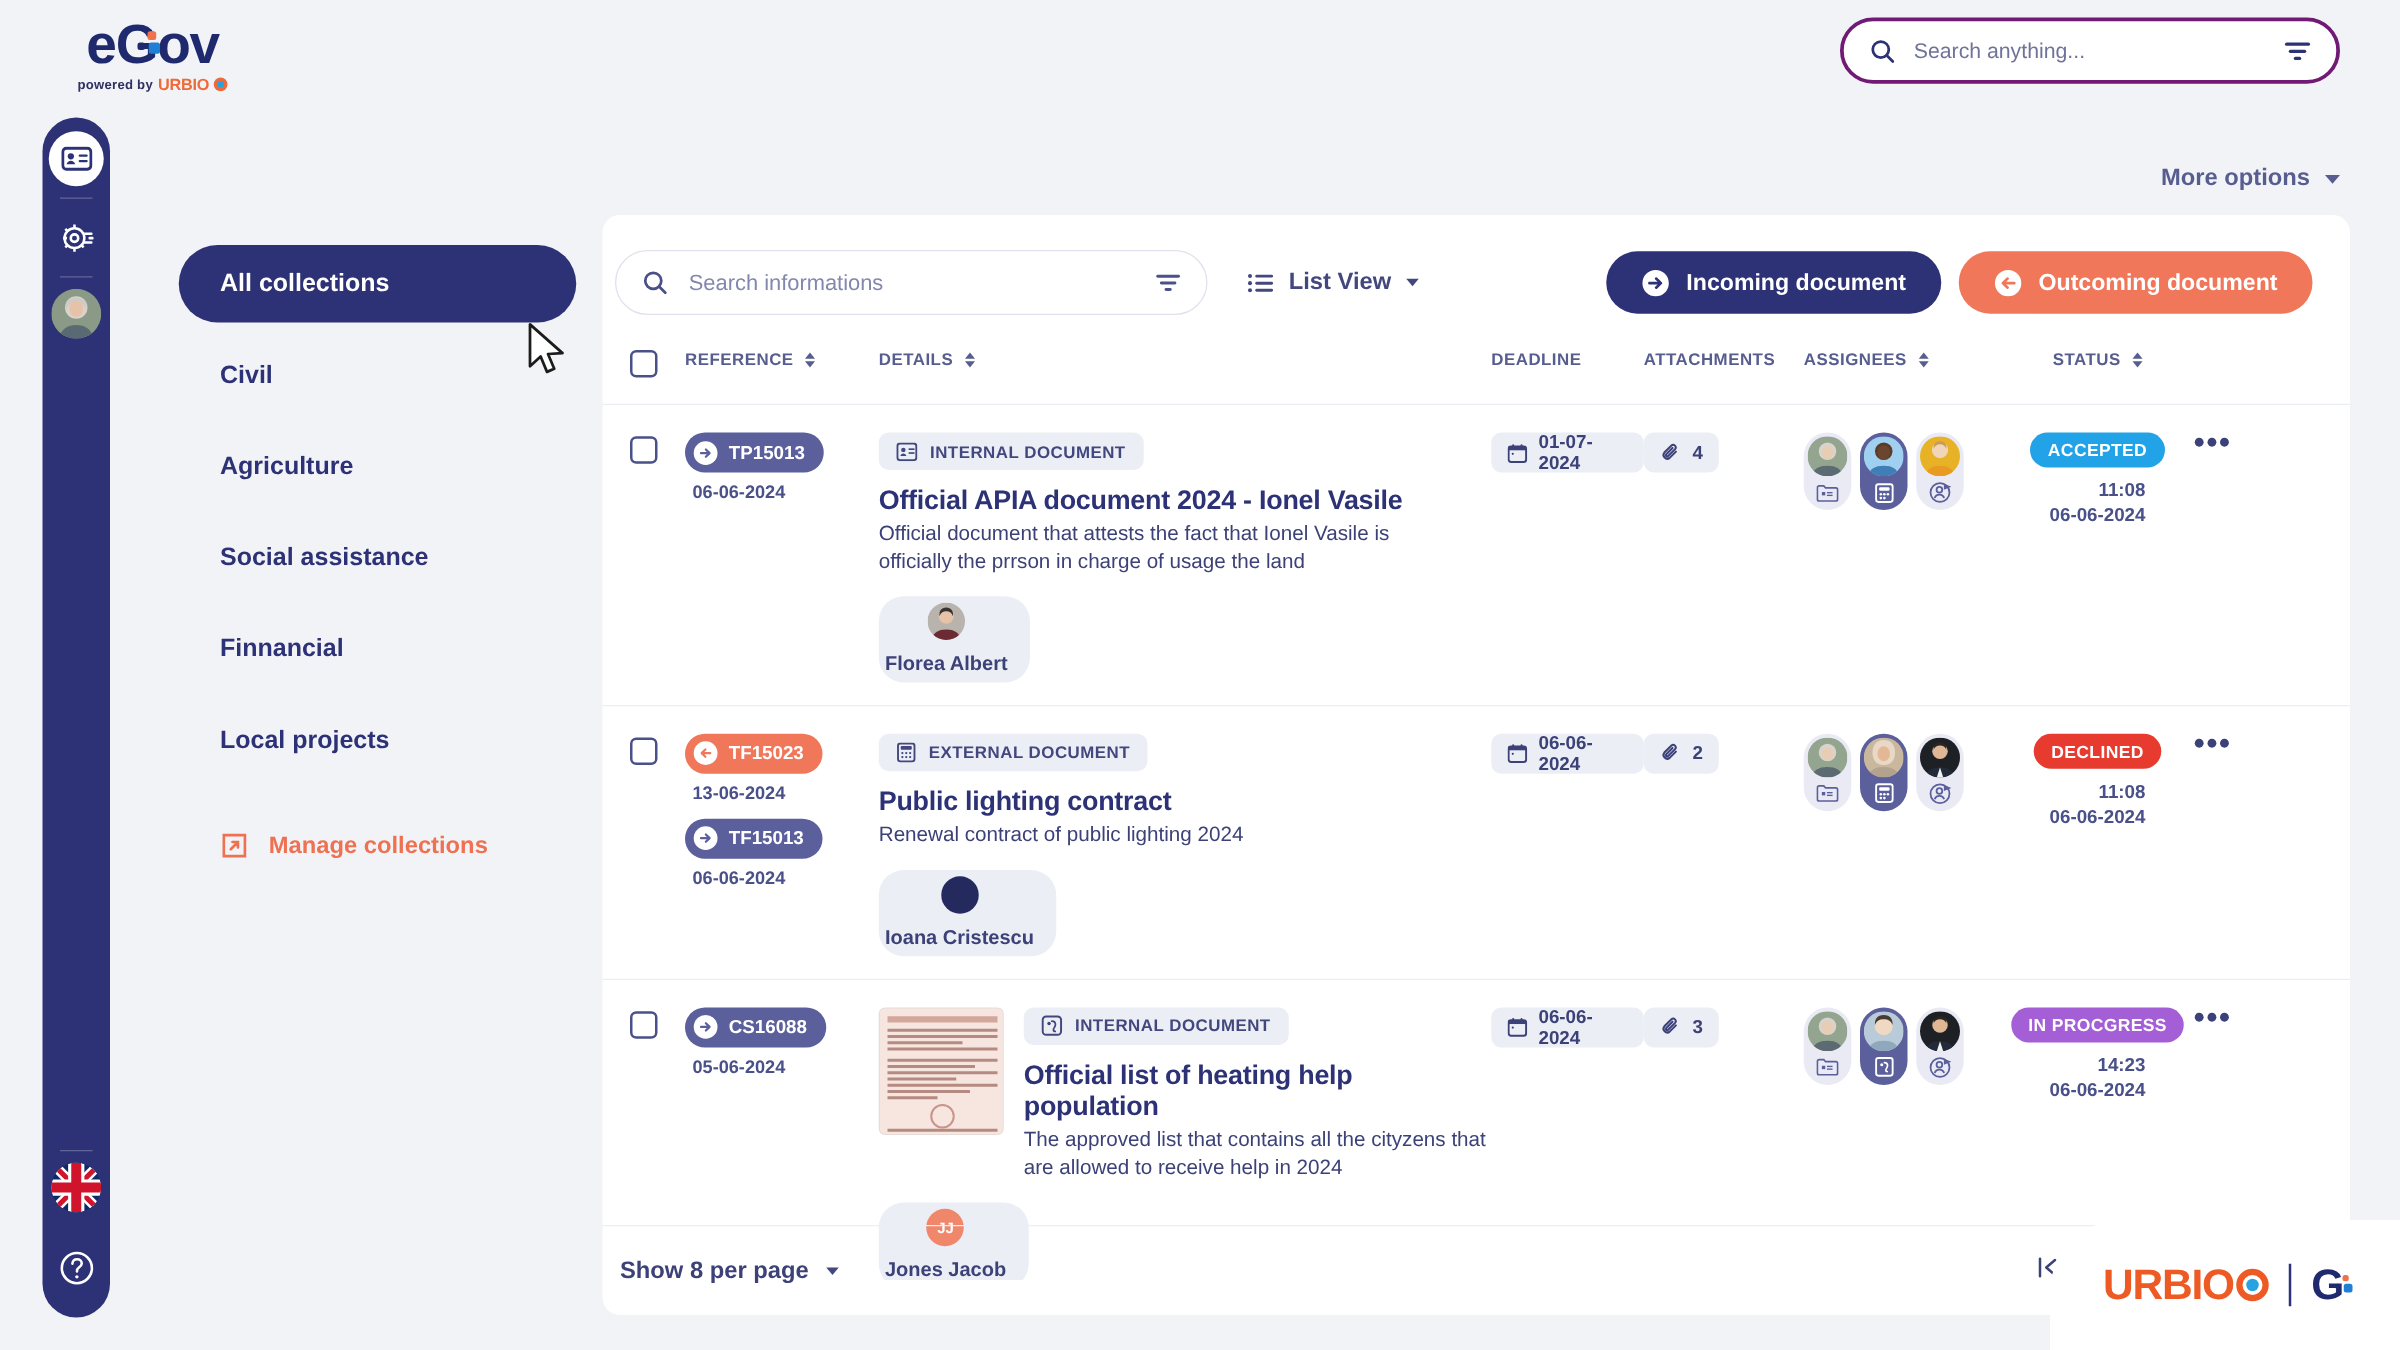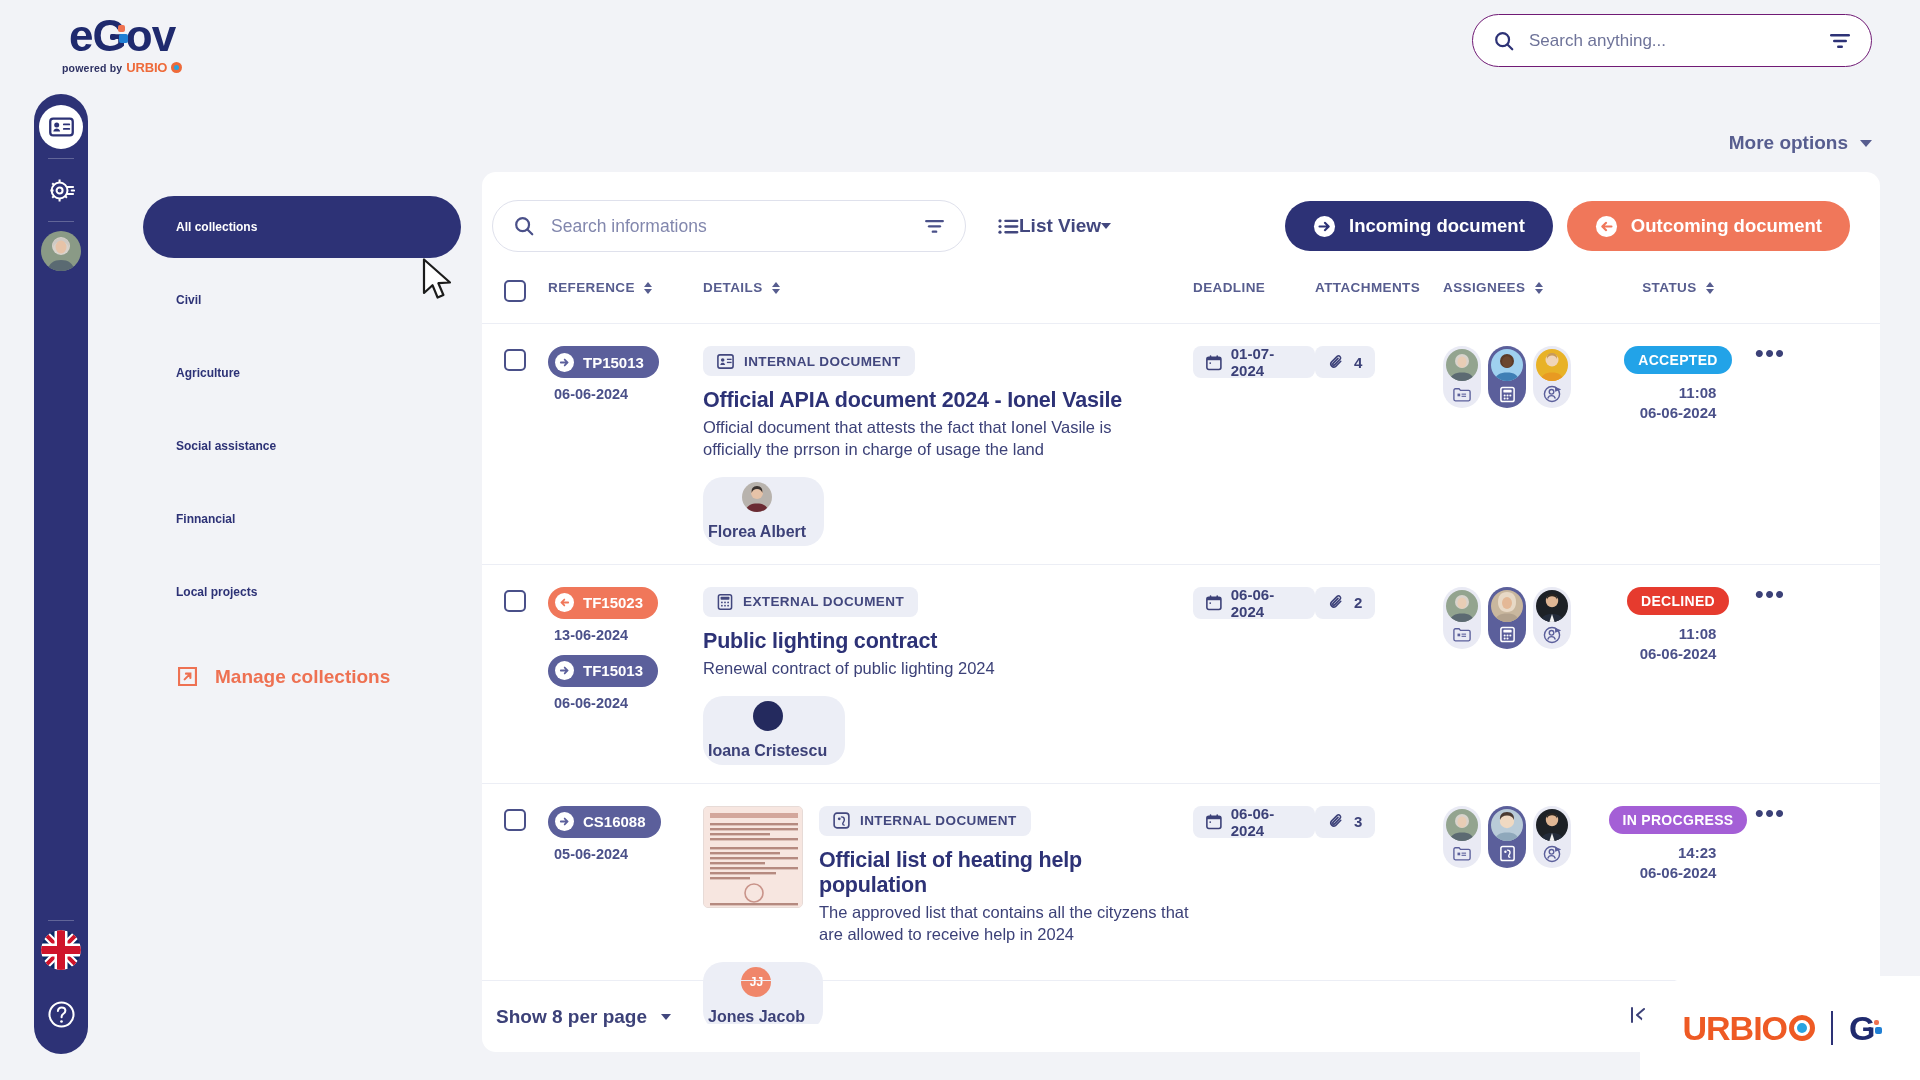--- a/index.html
+++ b/index.html
@@ -22,21 +22,21 @@
   .d2 { width:6px; height:6px; background:#1f2a6e; left:0; top:9px; }
   .d3 { width:9px; height:9px; background:#1f7fd4; left:9px; top:9px; }
   .logo-sub { font-size: 10.5px; font-weight: 700; color: #2e3163; letter-spacing: .2px; display:flex; align-items:center; gap:4px; margin-top: 2px;}
   .logo-sub b { color: #ee6a3a; font-size: 13px; letter-spacing: -0.2px;}
   .logo-sub .urbio-o { width:11px;height:11px;border-radius:50%;background:#ee6a3a;position:relative;display:inline-block;}
   .logo-sub .urbio-o::after{content:"";position:absolute;left:3px;top:3px;width:5px;height:5px;border-radius:50%;background:#29a3e0;}
 
   .search-global {
     position: absolute; right: 48px; top: 14px;
     width: 400px; height: 53px; border-radius: 28px;
-    background: #fff; border: 1px solid #701a75;
+    background: #fff; border: 3px solid #701a75;
     display: flex; align-items: center; padding: 4px 20px; gap: 14px;
   }
   .search-global .ph { flex: 1; font-size: 17px; color: #6e7399; }
 
   
   .rail {
     position: absolute; left: 34px; top: 94px;
     width: 54px; height: 960px;
     background: #2d3276; border-radius: 27px;
     display: flex; flex-direction: column; align-items: center;
@@ -59,21 +59,21 @@
     position: absolute; right: 48px; top: 132px;
     font-size: 19px; font-weight: 600; color: #575d8f;
     display: flex; align-items: center; gap: 12px;
   }
   .caret { width:0;height:0;border-left:6px solid transparent;border-right:6px solid transparent;border-top:7px solid #575d8f;}
 
   
   .collections-nav { position: absolute; left: 143px; top: 196px; width: 318px; }
   .coll-item {
     height: 62px; display: flex; align-items: center;
-    padding-left: 33px; font-size: 12px; font-weight: 600; color: #2d3276;
+    padding-left: 33px; font-size: 20px; font-weight: 600; color: #2d3276;
     border-radius: 31px;
   }
   .coll-item.active { background: #2d3276; color: #fff; }
   .coll-item + .coll-item { margin-top: 11px; }
   .manage {
     margin-top: 42px; padding-left: 33px;
     display: flex; align-items: center; gap: 16px;
     font-size: 19px; font-weight: 700; color: #ee7152;
   }
 
@@ -83,21 +83,21 @@
     width: 1398px; height: 880px;
     background: #fff; border-radius: 14px;
   }
   .panel-top { height: 108px; display: flex; align-items: center; padding: 0 0 0 10px; }
   .search-local {
     margin-left: 0; width: 474px; height: 52px; border-radius: 26px;
     background: #fff; border: 1px solid #dfe1ec;
     display: flex; align-items: center; padding: 12px 20px; gap: 16px;
   }
   .search-local .ph { flex: 1; font-size: 17.5px; color: #8287ad; }
-  .listview { margin-left: 32px; display:flex; align-items:center; font-size:19px; font-weight:600; color:#42477e;text-align:right; }
+  .listview { margin-left: 32px; display:flex; align-items:center; gap:12px; font-size:19px; font-weight:600; color:#42477e;text-align:right; }
   .caret-sm { width:0;height:0;border-left:5px solid transparent;border-right:5px solid transparent;border-top:6px solid #42477e;}
   .btns { margin-left: auto; display: flex; gap: 14px; padding-right: 30px; }
   .btn {
     height: 50px; border-radius: 25px; display:flex; align-items:center; gap: 13px;
     padding: 0 28px; font-size: 18.5px; font-weight: 700; color: #fff;
   }
   .btn.incoming { background: #2d3276; }
   .btn.outcoming { background: #f0775a; }
 
   

